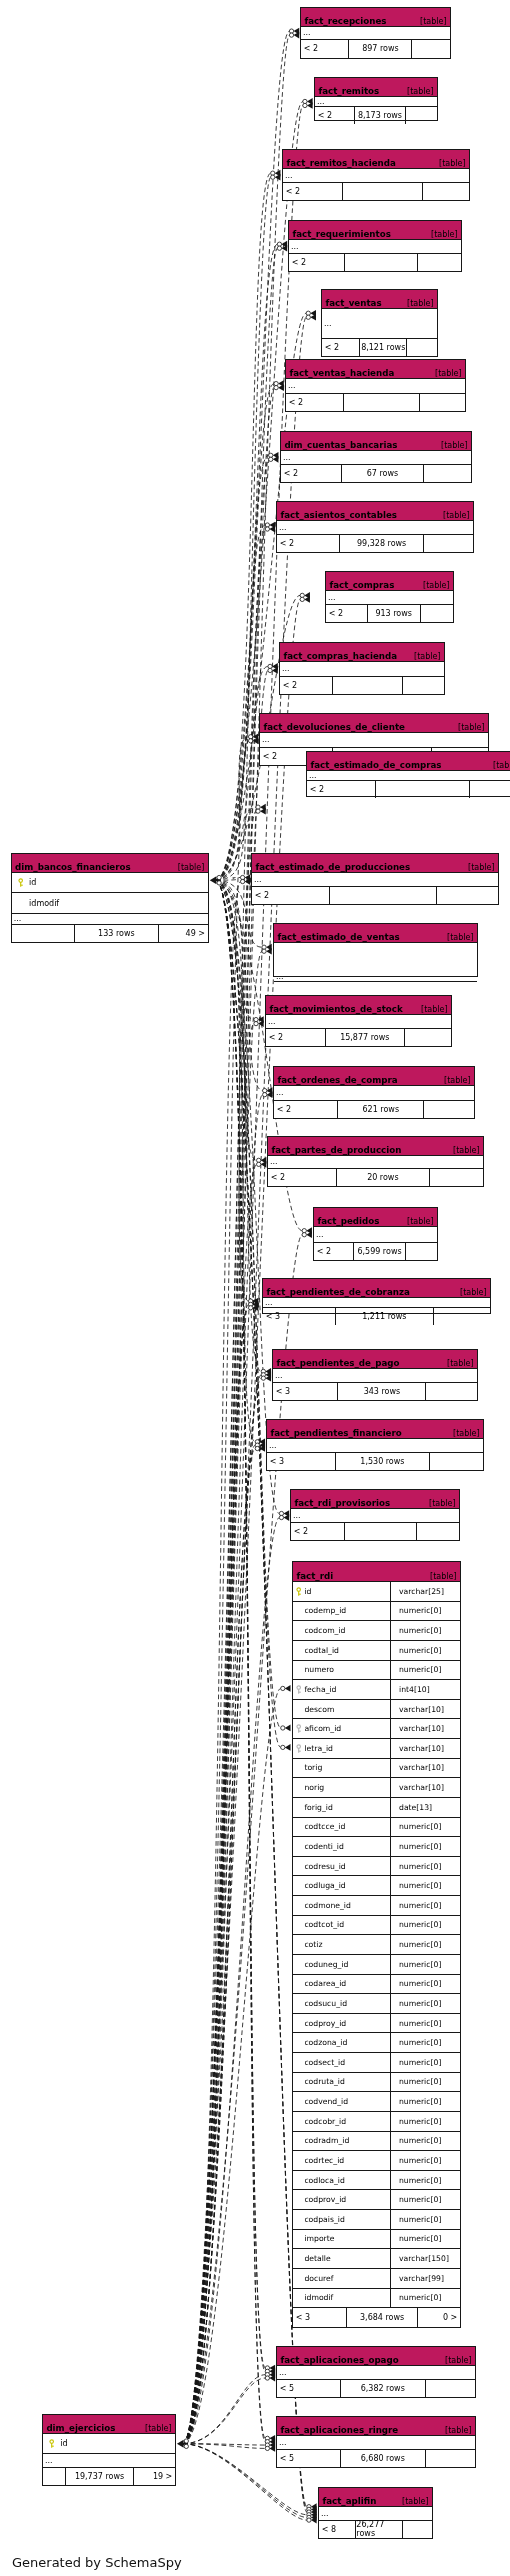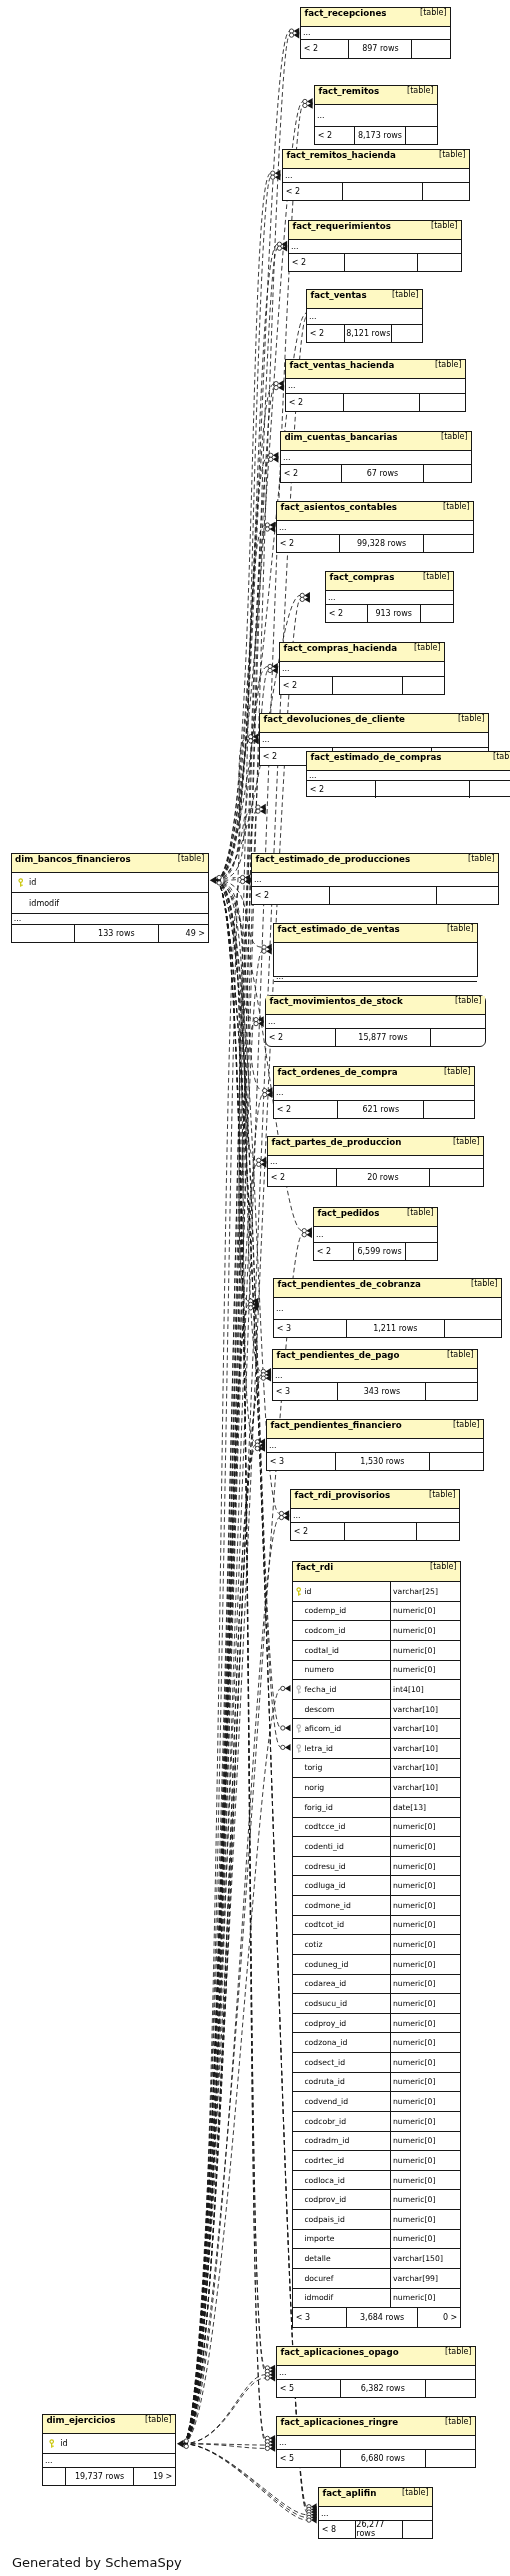--- a/index.html
+++ b/index.html
@@ -2,22 +2,22 @@
 <html style="font-size:10.7px"><head>
 <meta charset="utf-8">
 <style>
   html,body{margin:0;padding:0;background:#fff;}
   body{width:510px;height:2576px;position:relative;overflow:hidden;
        font-family:"DejaVu Sans",sans-serif;color:#000;}
   #diagram{position:absolute;left:0;top:0;width:510px;height:2576px;}
   #edges{position:absolute;left:0;top:0;}
   .tbl{position:absolute;background:#fff;border:1px solid #171717;
        display:flex;flex-direction:column;box-sizing:border-box;cursor:pointer;}
-  .hdr{display:flex;justify-content:space-between;align-items:flex-start;
-       background:#fef9c3;border-bottom:1px solid #171717;
+  .hdr{display:flex;justify-content:space-between;align-items:flex-end;
+       background:#be185d;border-bottom:1px solid #171717;
        padding:0 3.4px;height:18px;flex:none;}
   .detail .hdr{height:19px;}
   .tname{font-weight:bold;font-size:8.7px;white-space:nowrap;}
   .ttag{font-size:8px;margin-left:5.4px;white-space:nowrap;}
   .dots{flex:1;display:flex;align-items:center;padding:0 2px;font-size:8px;
         border-bottom:0.9px solid #171717;}
   .ftr{display:flex;height:17.4px;flex:none;font-size:8px;align-items:stretch;}
   .detail .ftr{height:19px;}
   .ftr .fl{flex:.85;padding:0 2.7px;display:flex;align-items:center;}
   .ftr .fc{flex:1.25;border-left:0.9px solid #171717;border-right:0.9px solid #171717;
@@ -25,21 +25,21 @@
   .ftr .fr{flex:.65;padding:0 2.7px;display:flex;align-items:center;justify-content:flex-end;}
   .dim-ejercicios .ftr .fl{flex:.3;}
   .crow{height:19.4px;flex:none;display:flex;align-items:center;
         border-bottom:0.9px solid #171717;font-size:8px;}
   .cic{width:17.4px;flex:none;display:flex;justify-content:center;align-items:center;}
   .drow{flex:1;display:flex;align-items:stretch;border-bottom:0.8px solid #171717;
         font-size:7.7px;}
   .dic{width:11.4px;flex:none;display:flex;justify-content:center;align-items:center;}
   .dn{flex:1;display:flex;align-items:center;}
   .dt{width:70px;flex:none;border-left:0.8px solid #171717;
-      display:flex;align-items:center;padding:0 2px;box-sizing:border-box;}
+      display:flex;align-items:center;padding:0 8px;box-sizing:border-box;}
   .gen{position:absolute;left:12px;top:2555px;font-size:13px;
        color:#111;white-space:nowrap;}
 </style>
 </head>
 <body>
 
 <div id="diagram">
   <svg id="edges" width="510" height="2576" viewBox="0 0 761 3843">
       <path d="M322,1313 C387,1313 396,46 432,46" fill="none" stroke="#151515" stroke-width="1.25" stroke-dasharray="7 4.5"></path>
       <path d="M273,3646 C338,3646 396,52 432,52" fill="none" stroke="#151515" stroke-width="1.25" stroke-dasharray="7 4.5"></path>
@@ -246,21 +246,21 @@
           <span class="tname">fact_recepciones</span>
           <span class="ttag">[table]</span>
         </div>
         <div class="dots">...</div>
         <div class="ftr">
           <span class="fl">&lt; 2</span>
           <span class="fc">897 rows</span>
           <span class="fr"></span>
         </div>
       </div>
-      <div class="tbl fact fact-remitos" style="left: 314px; top: 85px; width: 124px; height: 60px;">
+      <div class="tbl fact fact-remitos" style="left: 314px; top: 77px; width: 124px; height: 44px;">
         <div class="hdr">
           <span class="tname">fact_remitos</span>
           <span class="ttag">[table]</span>
         </div>
         <div class="dots">...</div>
         <div class="ftr">
           <span class="fl">&lt; 2</span>
           <span class="fc">8,173 rows</span>
           <span class="fr"></span>
         </div>
@@ -282,21 +282,21 @@
           <span class="tname">fact_requerimientos</span>
           <span class="ttag">[table]</span>
         </div>
         <div class="dots">...</div>
         <div class="ftr">
           <span class="fl">&lt; 2</span>
           <span class="fc"></span>
           <span class="fr"></span>
         </div>
       </div>
-      <div class="tbl fact fact-ventas" style="left: 306px; top: 289px; width: 117px; height: 54px;">
+      <div class="tbl fact fact-ventas" style="left: 321px; top: 289px; width: 117px; height: 68px;">
         <div class="hdr">
           <span class="tname">fact_ventas</span>
           <span class="ttag">[table]</span>
         </div>
         <div class="dots">...</div>
         <div class="ftr">
           <span class="fl">&lt; 2</span>
           <span class="fc">8,121 rows</span>
           <span class="fr"></span>
         </div>
@@ -402,21 +402,21 @@
           <span class="tname">fact_estimado_de_ventas</span>
           <span class="ttag">[table]</span>
         </div>
         <div class="dots">...</div>
         <div class="ftr">
           <span class="fl">&lt; 2</span>
           <span class="fc"></span>
           <span class="fr"></span>
         </div>
       </div>
-      <div class="tbl fact fact-movimientos-de-stock" style="left: 265px; top: 995px; width: 221px; height: 52px; border-radius: 6px;">
+      <div class="tbl fact fact-movimientos-de-stock" style="left: 265px; top: 995px; width: 187px; height: 52px;">
         <div class="hdr">
           <span class="tname">fact_movimientos_de_stock</span>
           <span class="ttag">[table]</span>
         </div>
         <div class="dots">...</div>
         <div class="ftr">
           <span class="fl">&lt; 2</span>
           <span class="fc">15,877 rows</span>
           <span class="fr"></span>
         </div>
@@ -450,21 +450,21 @@
           <span class="tname">fact_pedidos</span>
           <span class="ttag">[table]</span>
         </div>
         <div class="dots">...</div>
         <div class="ftr">
           <span class="fl">&lt; 2</span>
           <span class="fc">6,599 rows</span>
           <span class="fr"></span>
         </div>
       </div>
-      <div class="tbl fact fact-pendientes-de-cobranza" style="left: 273px; top: 1278px; width: 229px; height: 60px;">
+      <div class="tbl fact fact-pendientes-de-cobranza" style="left: 262px; top: 1278px; width: 229px; height: 36px;">
         <div class="hdr">
           <span class="tname">fact_pendientes_de_cobranza</span>
           <span class="ttag">[table]</span>
         </div>
         <div class="dots">...</div>
         <div class="ftr">
           <span class="fl">&lt; 3</span>
           <span class="fc">1,211 rows</span>
           <span class="fr"></span>
         </div>

